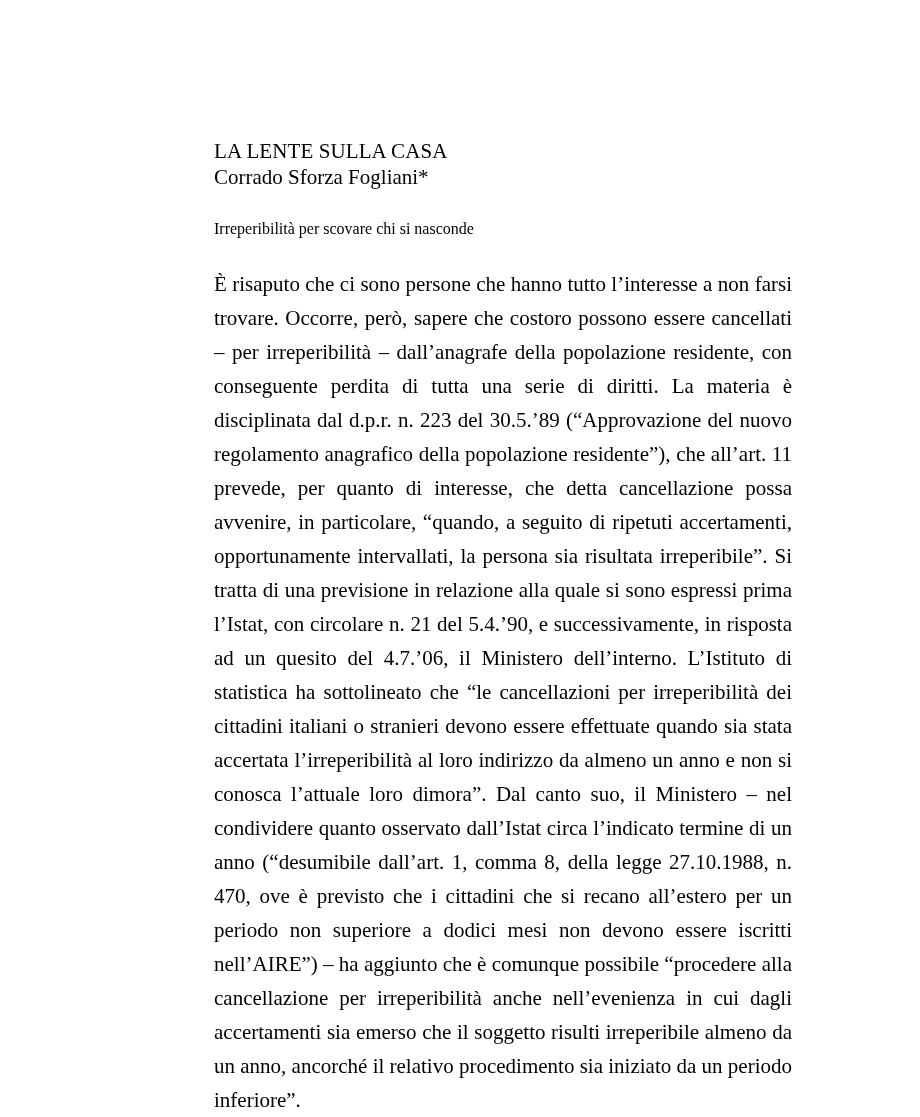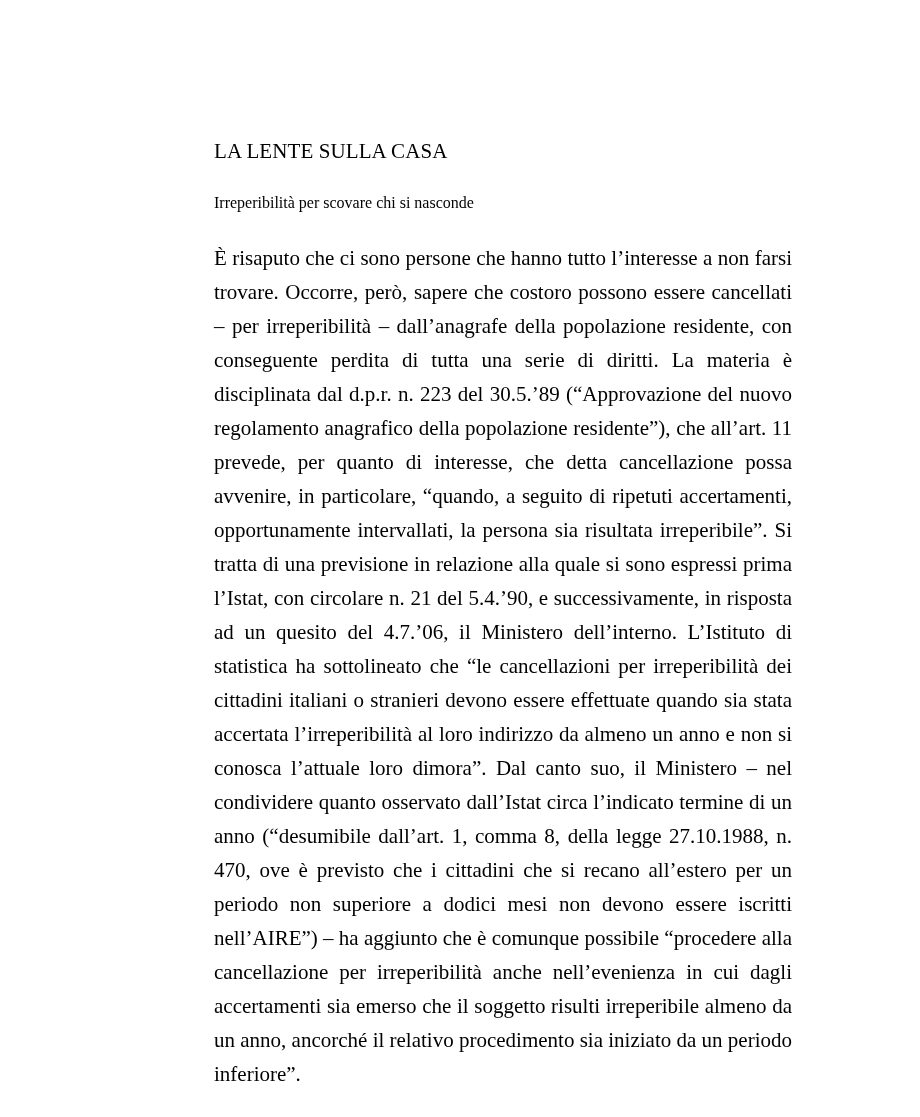--- a/index.html
+++ b/index.html
@@ -89,20 +89,21 @@
   }
 </style>
 </head>
 <body>
 
 <div class="page">
   <div class="content">
 
     <div class="doc-title">LA LENTE SULLA CASA</div>
 
+    <div class="doc-byline">Corrado Sforza Fogliani*</div>
 
     <div class="doc-subtitle">Irreperibilità per scovare chi si nasconde</div>
 
     <p class="body-paragraph">È risaputo che ci sono persone che hanno tutto l’interesse a non farsi trovare. Occorre, però, sapere che costoro possono essere cancellati – per irreperibilità – dall’anagrafe della popolazione residente, con conseguente perdita di tutta una serie di diritti. La materia è disciplinata dal d.p.r. n. 223 del 30.5.’89 (“Approvazione del nuovo regolamento anagrafico della popolazione residente”), che all’art. 11 prevede, per quanto di interesse, che detta cancellazione possa avvenire, in particolare, “quando, a seguito di ripetuti accertamenti, opportunamente intervallati, la persona sia risultata irreperibile”. Si tratta di una previsione in relazione alla quale si sono espressi prima l’Istat, con circolare n. 21 del 5.4.’90, e successivamente, in risposta ad un quesito del 4.7.’06, il Ministero dell’interno. L’Istituto di statistica ha sottolineato che “le cancellazioni per irreperibilità dei cittadini italiani o stranieri devono essere effettuate quando sia stata accertata l’irreperibilità al loro indirizzo da almeno un anno e non si conosca l’attuale loro dimora”. Dal canto suo, il Ministero – nel condividere quanto osservato dall’Istat circa l’indicato termine di un anno (“desumibile dall’art. 1, comma 8, della legge 27.10.1988, n. 470, ove è previsto che i cittadini che si recano all’estero per un periodo non superiore a dodici mesi non devono essere iscritti nell’AIRE”) – ha aggiunto che è comunque possibile “procedere alla cancellazione per irreperibilità anche nell’evenienza in cui dagli accertamenti sia emerso che il soggetto risulti irreperibile almeno da un anno, ancorché il relativo procedimento sia iniziato da un periodo inferiore”.</p>
 
     <div class="signature">
       <span class="signature-role">*presidente Centro studi Confedilizia</span>
       <span class="signature-handle">Twitter: @SforzaFogliani</span>
     </div>
 

